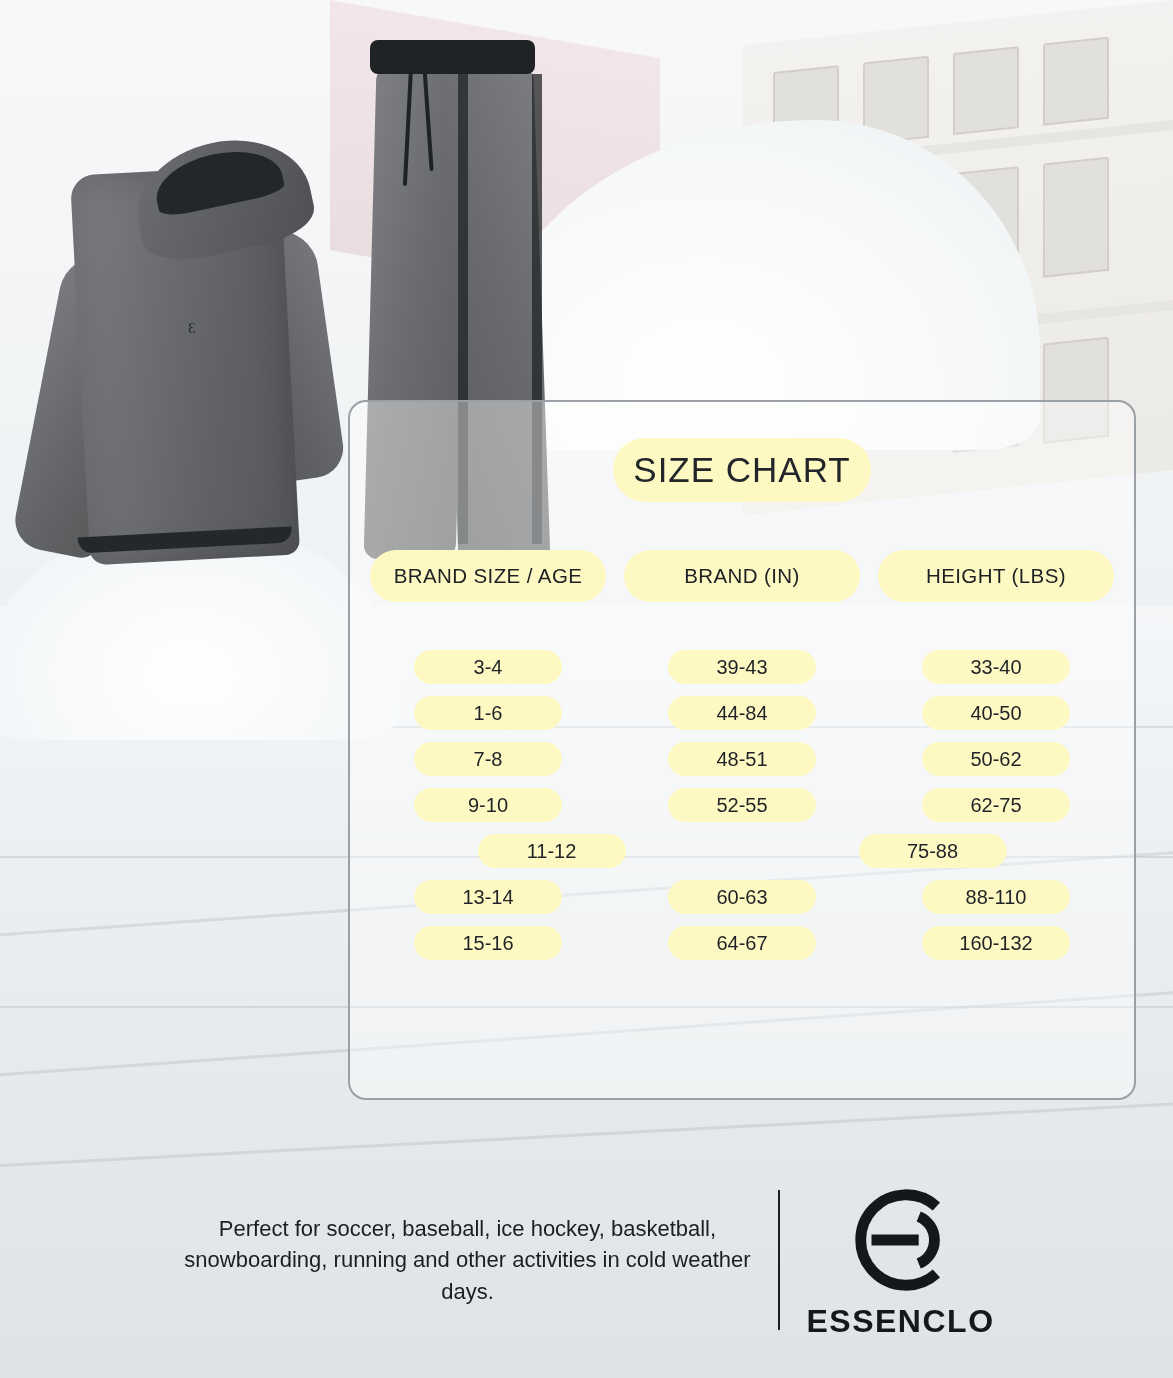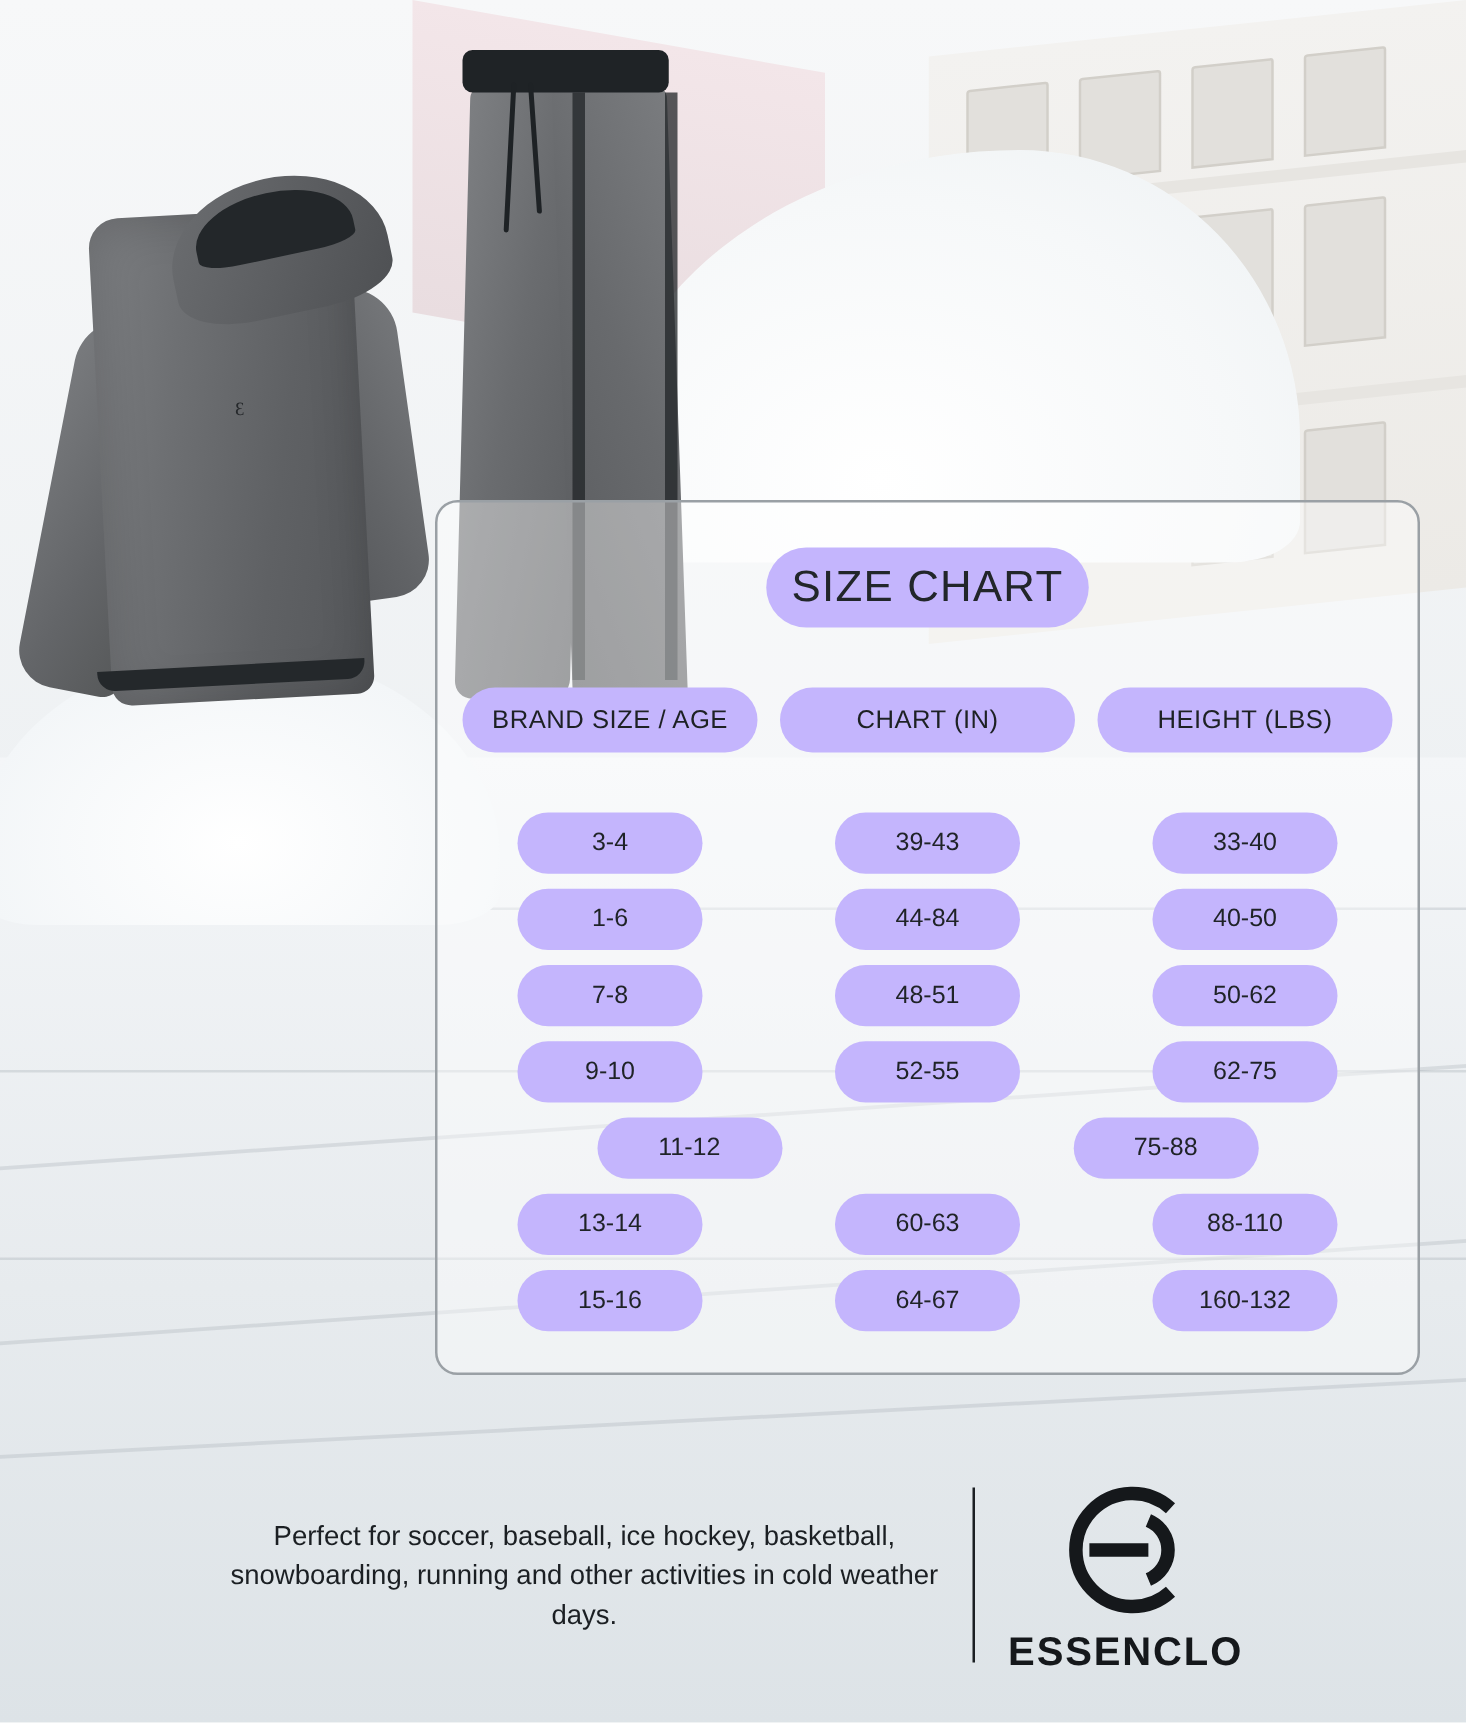--- a/index.html
+++ b/index.html
@@ -222,21 +222,21 @@
     top: 400px;
     width: 788px;
     height: 700px;
     border: 2px solid #9aa0a5;
     border-radius: 18px;
     background: rgba(255,255,255,0.42);
     box-sizing: border-box;
   }
 
   .pill {
-    background: #c4b5fd;
+    background: #fef9c3;
     border-radius: 999px;
     color: #1d2124;
     display: flex;
     align-items: center;
     justify-content: center;
     text-align: center;
     box-sizing: border-box;
   }
 
   .chart-title {
@@ -280,21 +280,21 @@
     display: flex;
     justify-content: space-between;
     gap: 18px;
   }
   .row .cellwrap {
     flex: 1 1 0;
     display: flex;
     justify-content: center;
   }
   .row .pill {
-    height: 49px;
+    height: 34px;
     width: 148px;
     font-size: 20px;
     color: #1f2327;
   }
 
   
   .footer {
     position: absolute;
     left: 0;
     top: 1170px;
@@ -397,21 +397,21 @@
       <div class="pants-draw2"></div>
     </div>
   </div>
 
   <div class="chart-card">
 
     <div class="pill chart-title">SIZE CHART</div>
 
     <div class="header-row">
       <div class="pill">BRAND SIZE / AGE</div>
-      <div class="pill">CHART (IN)</div>
+      <div class="pill">BRAND (IN)</div>
       <div class="pill">HEIGHT (LBS)</div>
     </div>
 
     <div class="rows">
 
       <div class="row">
         <div class="cellwrap">
             <div class="pill">3-4</div>
           </div>
         <div class="cellwrap">

